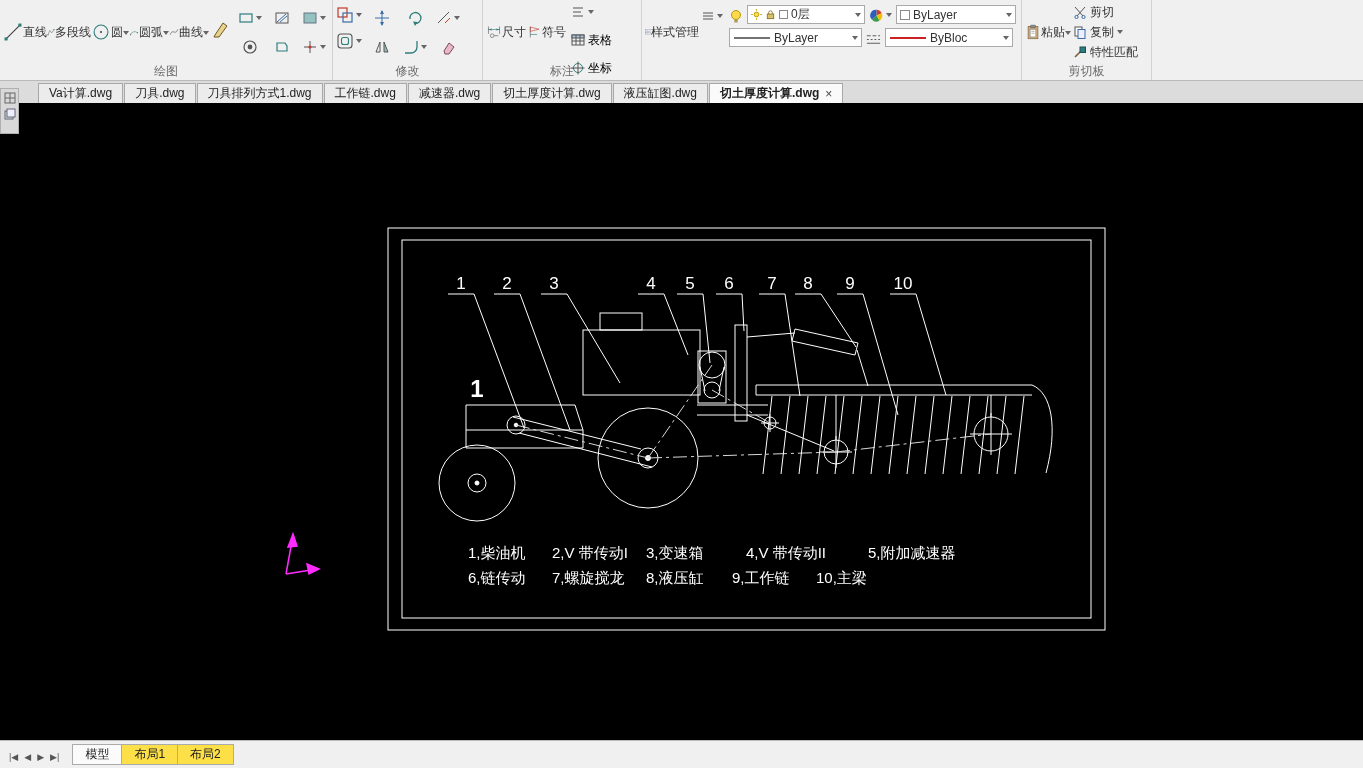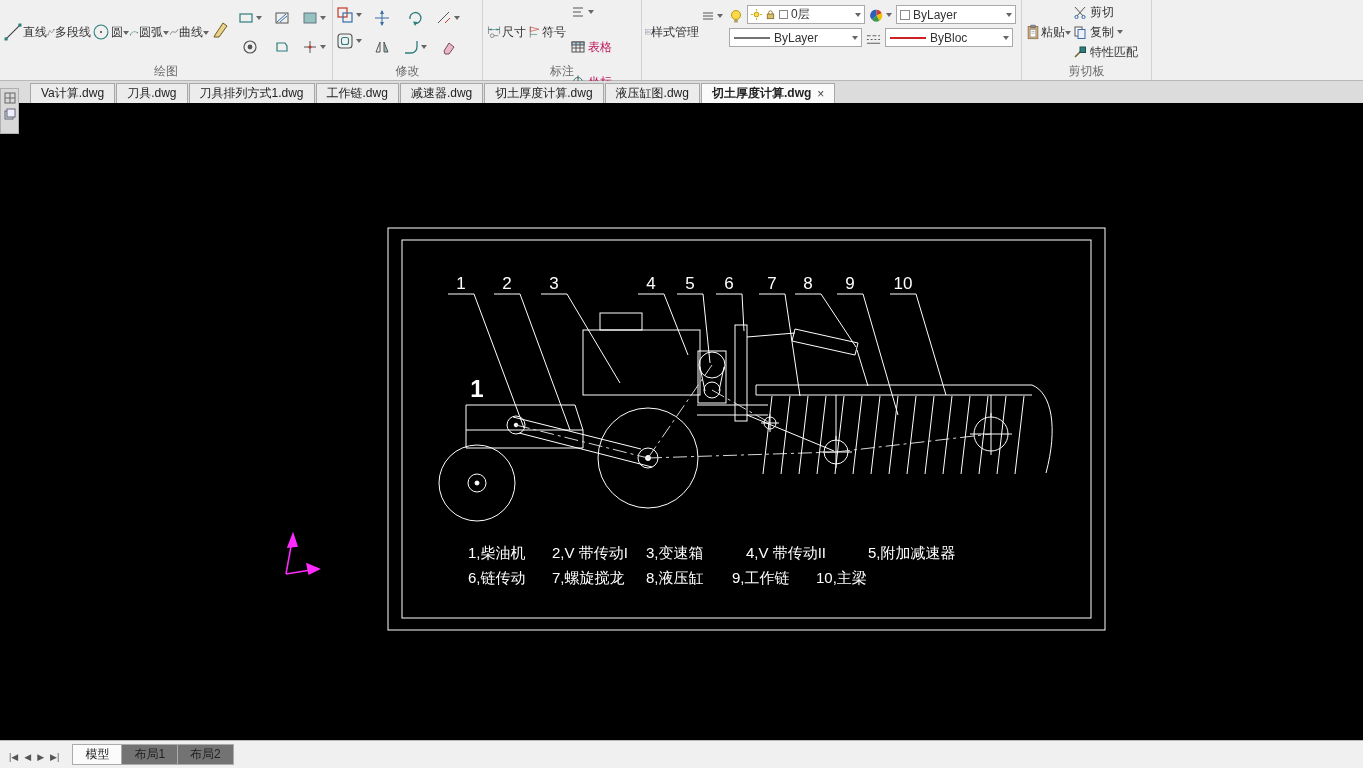--- a/index.html
+++ b/index.html
@@ -18,57 +18,57 @@
     padding-top:2px;cursor:default}
   .bb-label{font-size:12px;color:#333;margin-top:1px;white-space:nowrap}
   .dd{width:0;height:0;border-left:3.5px solid transparent;border-right:3.5px solid transparent;
     border-top:4px solid #666;display:inline-block;flex:none}
   .big-btn .dd{margin-top:2px}
   .mini-grid{display:grid;grid-template-columns:repeat(3,30px);grid-auto-rows:27px;gap:2px;
     margin-left:4px;margin-top:3px}
   .mini-btn{display:flex;align-items:center;justify-content:center;gap:2px;height:100%}
   .med-col{display:flex;flex-direction:column;gap:8px;margin-top:5px}
   .tall-btn{display:flex;align-items:center;justify-content:center;width:26px;height:56px;margin-left:2px}
-  .ann-col{display:flex;flex-direction:column;gap:17px;margin-left:5px;margin-top:2px;
-    font-size:12px;color:#be185d}
+  .ann-col{display:flex;flex-direction:column;gap:10px;margin-left:5px;margin-top:2px;
+    font-size:12px;color:#000000}
   .ann-row{display:flex;align-items:center;gap:3px;height:18px;white-space:nowrap}
   .combo{display:flex;align-items:center;gap:3px;background:#fff;border:1px solid #a9a9a9;
     height:19px;font-size:12px;color:#333;padding:0 3px;white-space:nowrap}
   .combo .dd{margin-left:auto}
   .prop-col{display:flex;flex-direction:column;gap:4px;margin-left:6px;margin-top:4px}
   .prop-row{display:flex;align-items:flex-end;gap:4px}
   .clip-col{display:flex;flex-direction:column;gap:2px;margin-left:2px;margin-top:2px;
     font-size:12px;color:#333}
   .clip-row{display:flex;align-items:center;gap:3px;height:18px;white-space:nowrap}
   .swatch{width:10px;height:10px;background:#fff;border:1px solid #8a8a8a;flex:none}
 
   
   .doc-tabs{position:absolute;top:81px;left:0;width:1363px;height:22px;background:#dcdcdc;
-    display:flex;align-items:flex-end;padding-left:30px}
+    display:flex;align-items:flex-end;padding-left:38px}
   .doc-tab{height:20px;display:flex;align-items:center;gap:6px;padding:0 10px;font-size:12px;
     color:#222;background:#ececec;border:1px solid #a8a8a8;border-bottom:none;margin-right:1px;
     white-space:nowrap;cursor:default}
   .doc-tab.active{background:#fafafa;font-weight:bold}
   .tab-close{color:#444;font-size:12px;font-weight:normal}
 
   
   .canvas{position:absolute;top:103px;left:0;width:1363px;height:637px;background:#000}
   .canvas svg text{font-family:"Liberation Sans","DejaVu Sans",sans-serif}
 
   .side-strip{position:absolute;left:0;top:88px;width:19px;height:46px;background:#d9d9d9;
     border:1px solid #b0b0b0;display:flex;flex-direction:column;align-items:center;gap:4px;
     padding-top:3px;z-index:6}
 
   
   .bottombar{position:absolute;top:740px;left:0;width:1363px;height:28px;background:#f0f0f0;
     border-top:1px solid #b9b9b9;display:flex;align-items:center;padding-left:6px;gap:2px}
   .navbtn{font-size:9px;color:#555;padding:2px 3px;cursor:default}
   #layout-tabs{display:flex;align-items:center;margin-left:8px}
   .lay-tab{font-size:12px;color:#222;padding:0 12px;height:21px;display:flex;align-items:center;
-    background:#737373;border:1px solid #ababab;margin-right:-1px;cursor:default}
+    background:#fde047;border:1px solid #ababab;margin-right:-1px;cursor:default}
   .lay-tab.active{background:#fbfbfb;font-weight:normal;position:relative;z-index:2}
 </style>
 </head>
 <body>
 
 <div id="app">
 
   <div class="ribbon">
 
     <div class="panel" style="width:333px">

